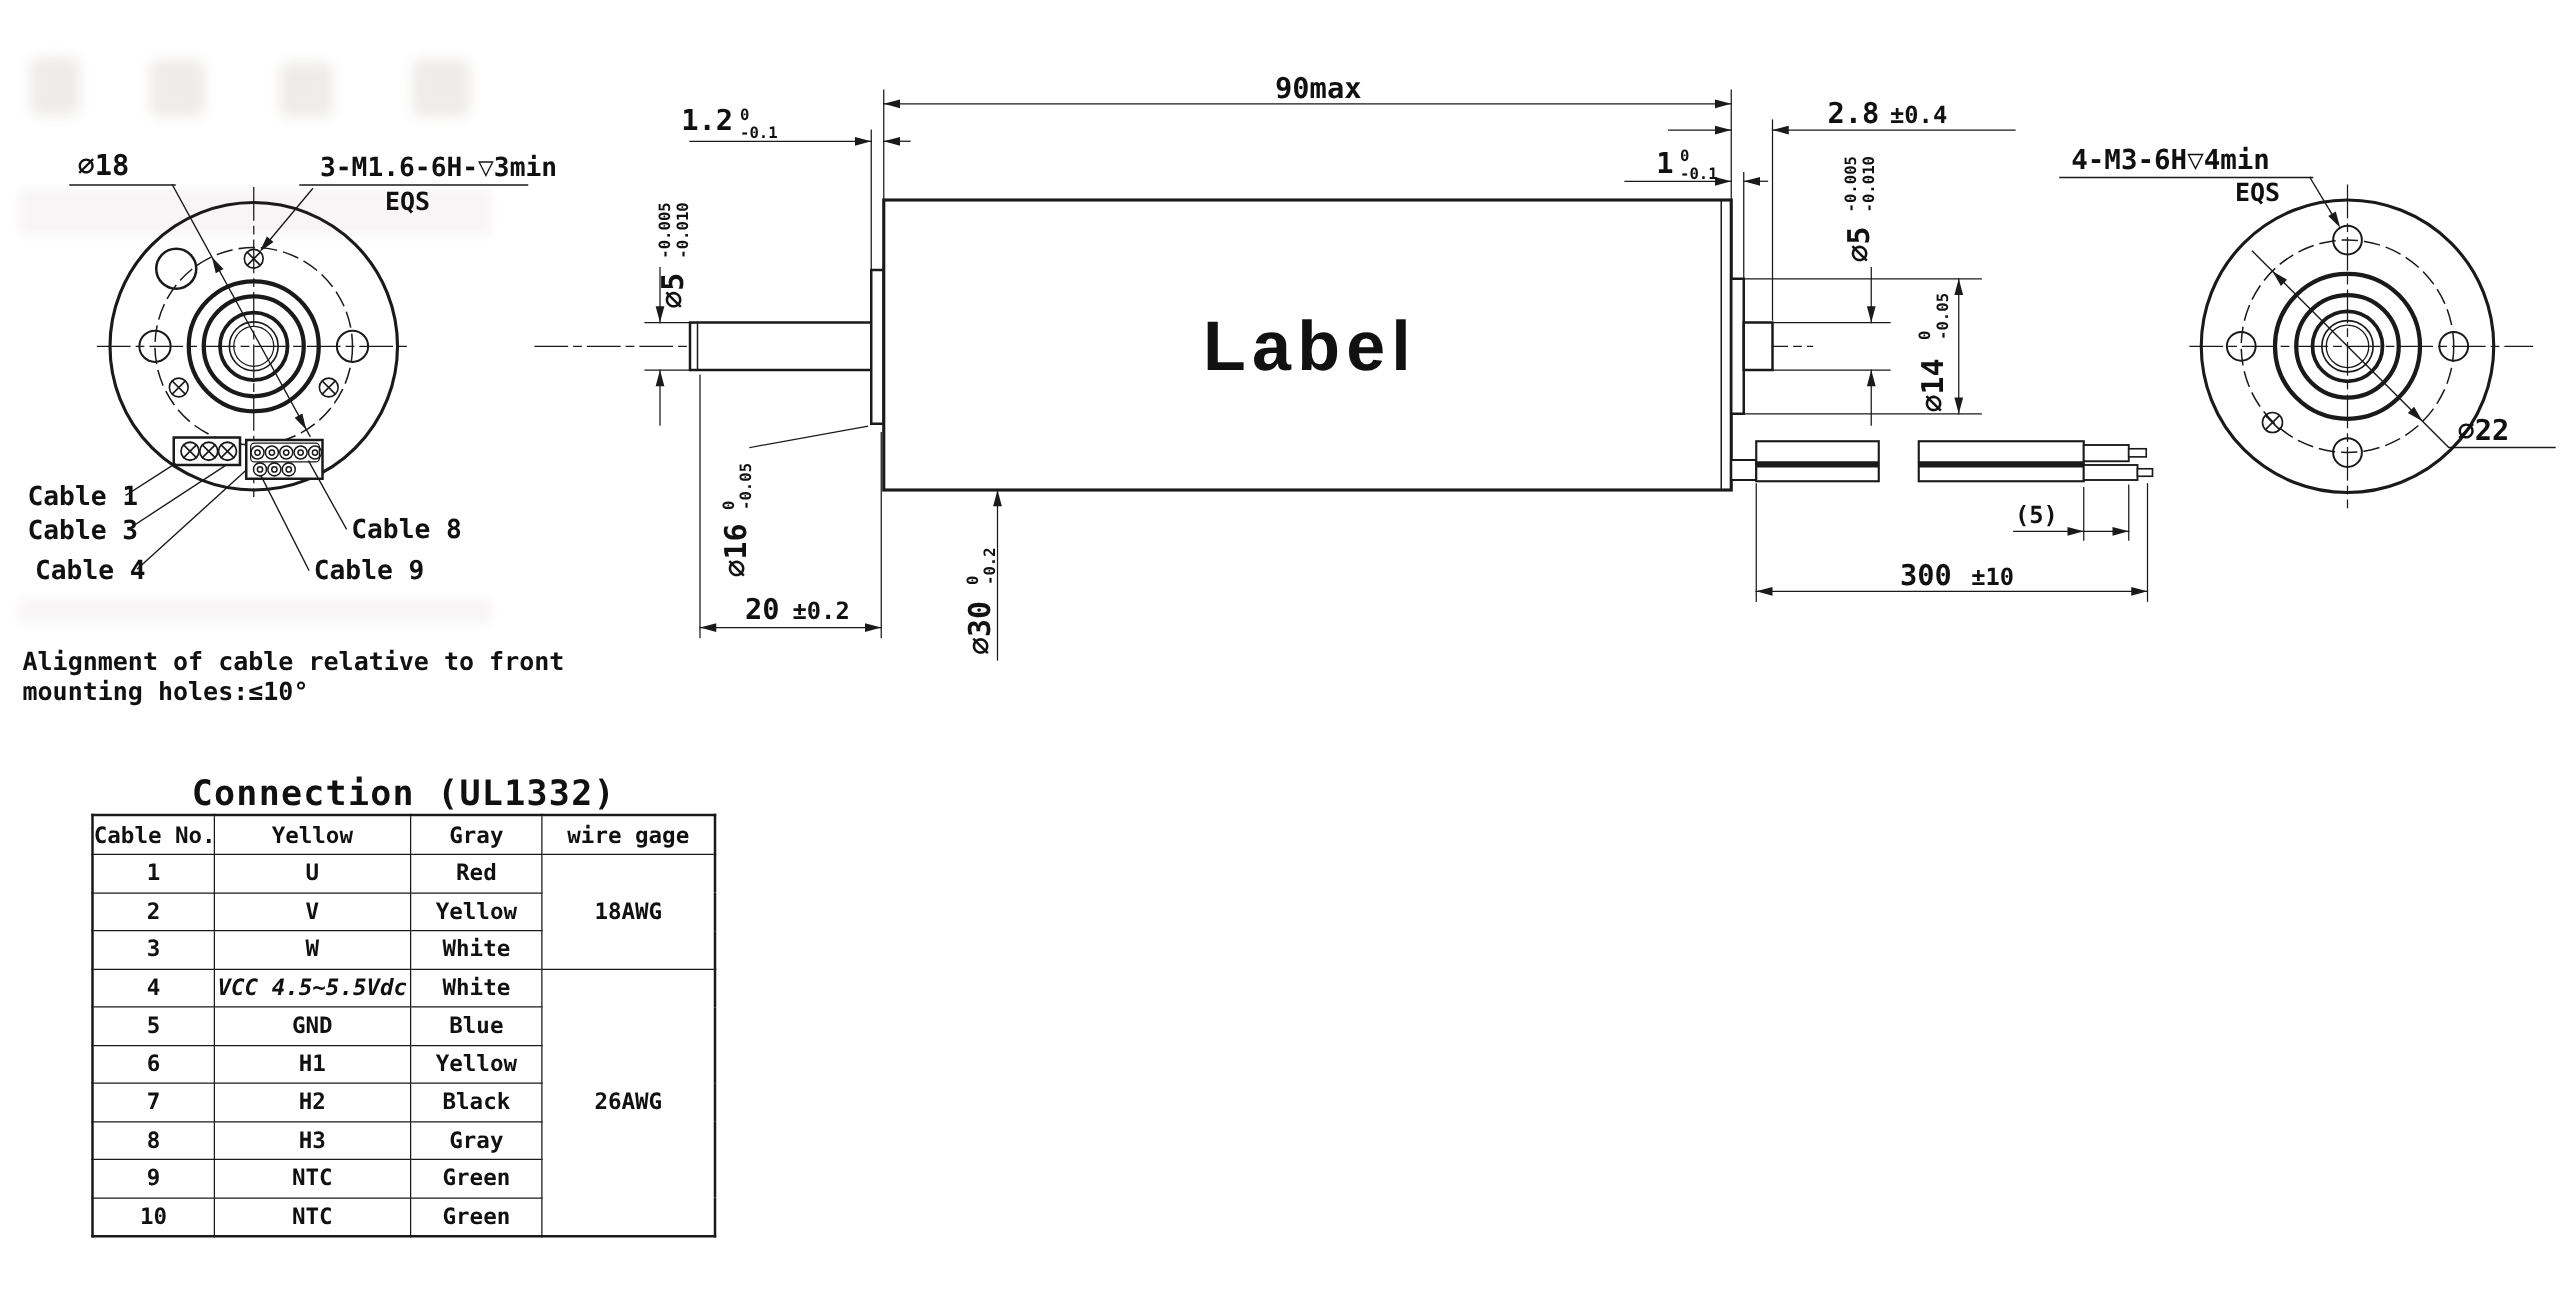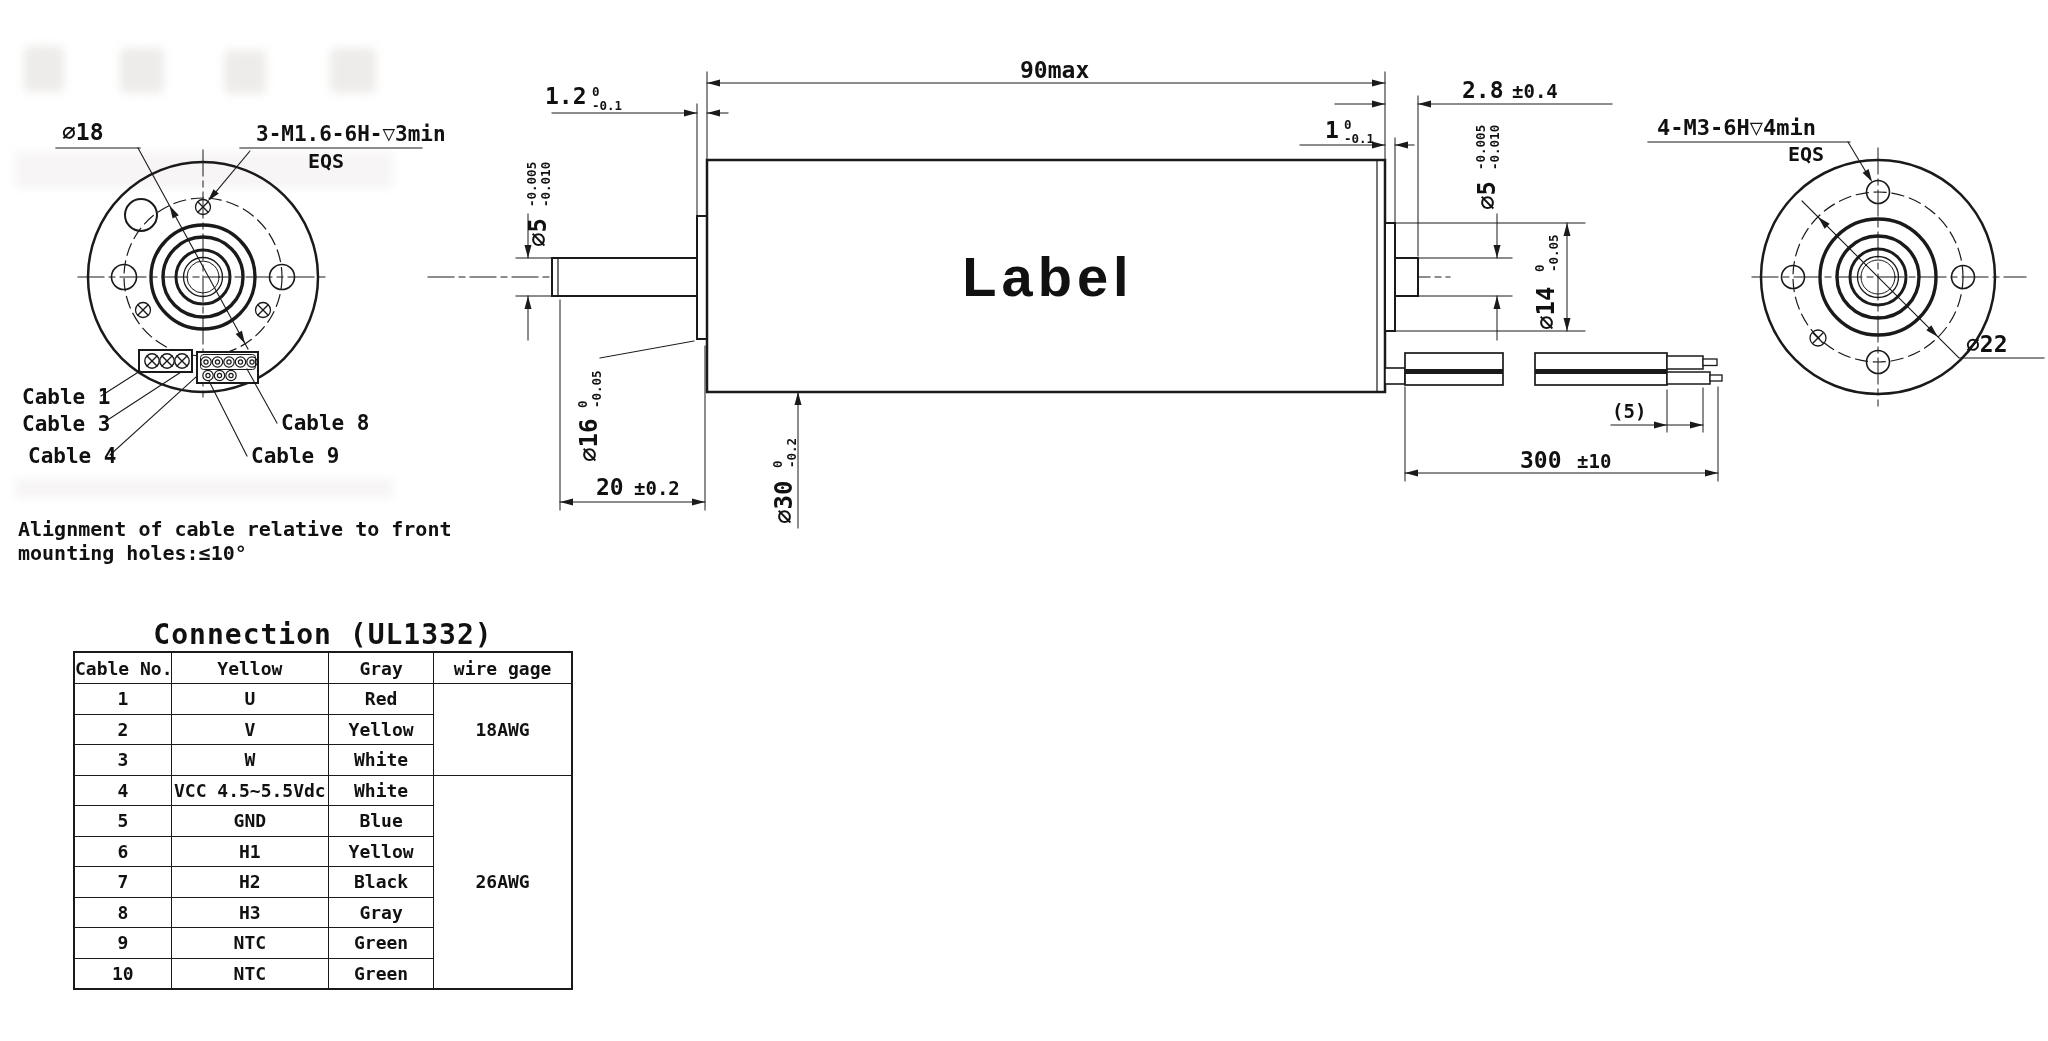--- a/index.html
+++ b/index.html
@@ -21,21 +21,21 @@
   .note{font-size:20px;}
   .biglabel{font-size:56px;font-family:"Liberation Sans", sans-serif;font-weight:bold;letter-spacing:5px;}
   
   .tablewrap{position:absolute;left:73px;top:618px;width:500px;}
   .conn-title{text-align:center;font-size:28px;font-weight:bold;color:#111;letter-spacing:1px;}
   table.conn{border-collapse:collapse;width:100%;table-layout:fixed;border:2.5px solid #1a1a1a;}
   table.conn th, table.conn td{border:1.5px solid #1a1a1a;text-align:center;color:#111;
      font-size:18px;font-weight:bold;padding:0;overflow:hidden;white-space:nowrap;}
   table.conn th{height:30px;}
   table.conn td{height:29.5px;}
-  td.sig{font-size:17px;}
+  td.sig{font-size:17px;font-style:italic;}
 </style>
 </head>
 <body>
 
 <div id="canvas">
 
   <div class="wm" style="left:24px;top:46px;width:40px;height:46px"></div>
   <div class="wm" style="left:120px;top:48px;width:44px;height:45px"></div>
   <div class="wm" style="left:224px;top:50px;width:42px;height:44px"></div>
   <div class="wm" style="left:330px;top:48px;width:46px;height:45px"></div>

